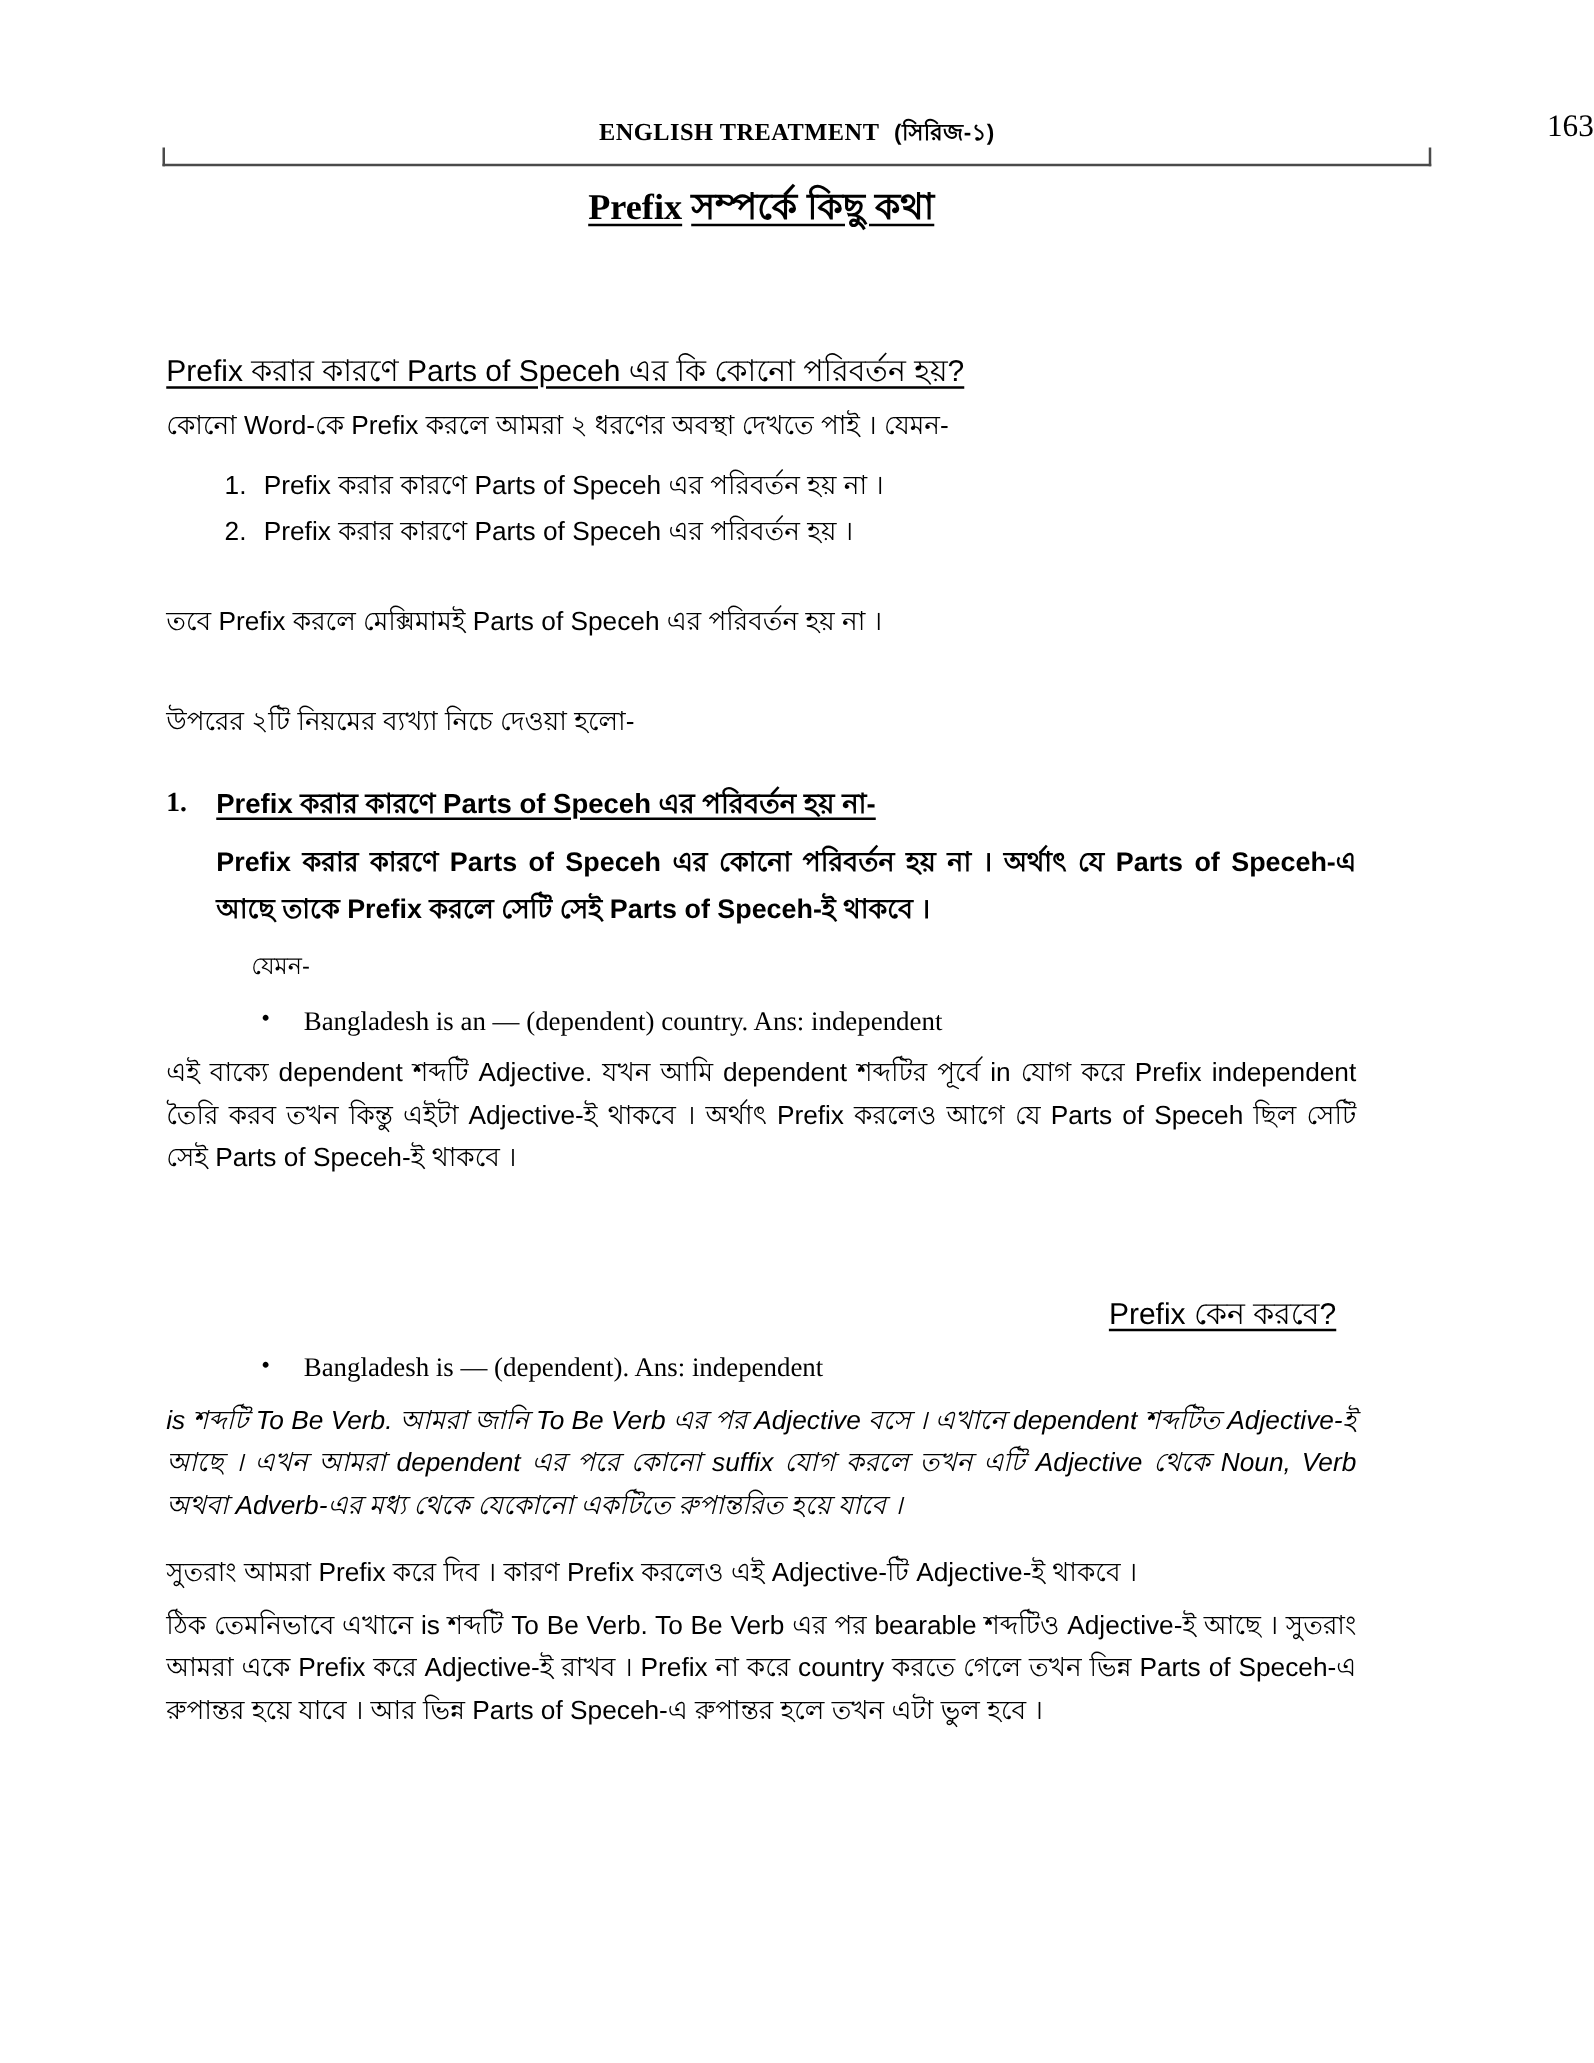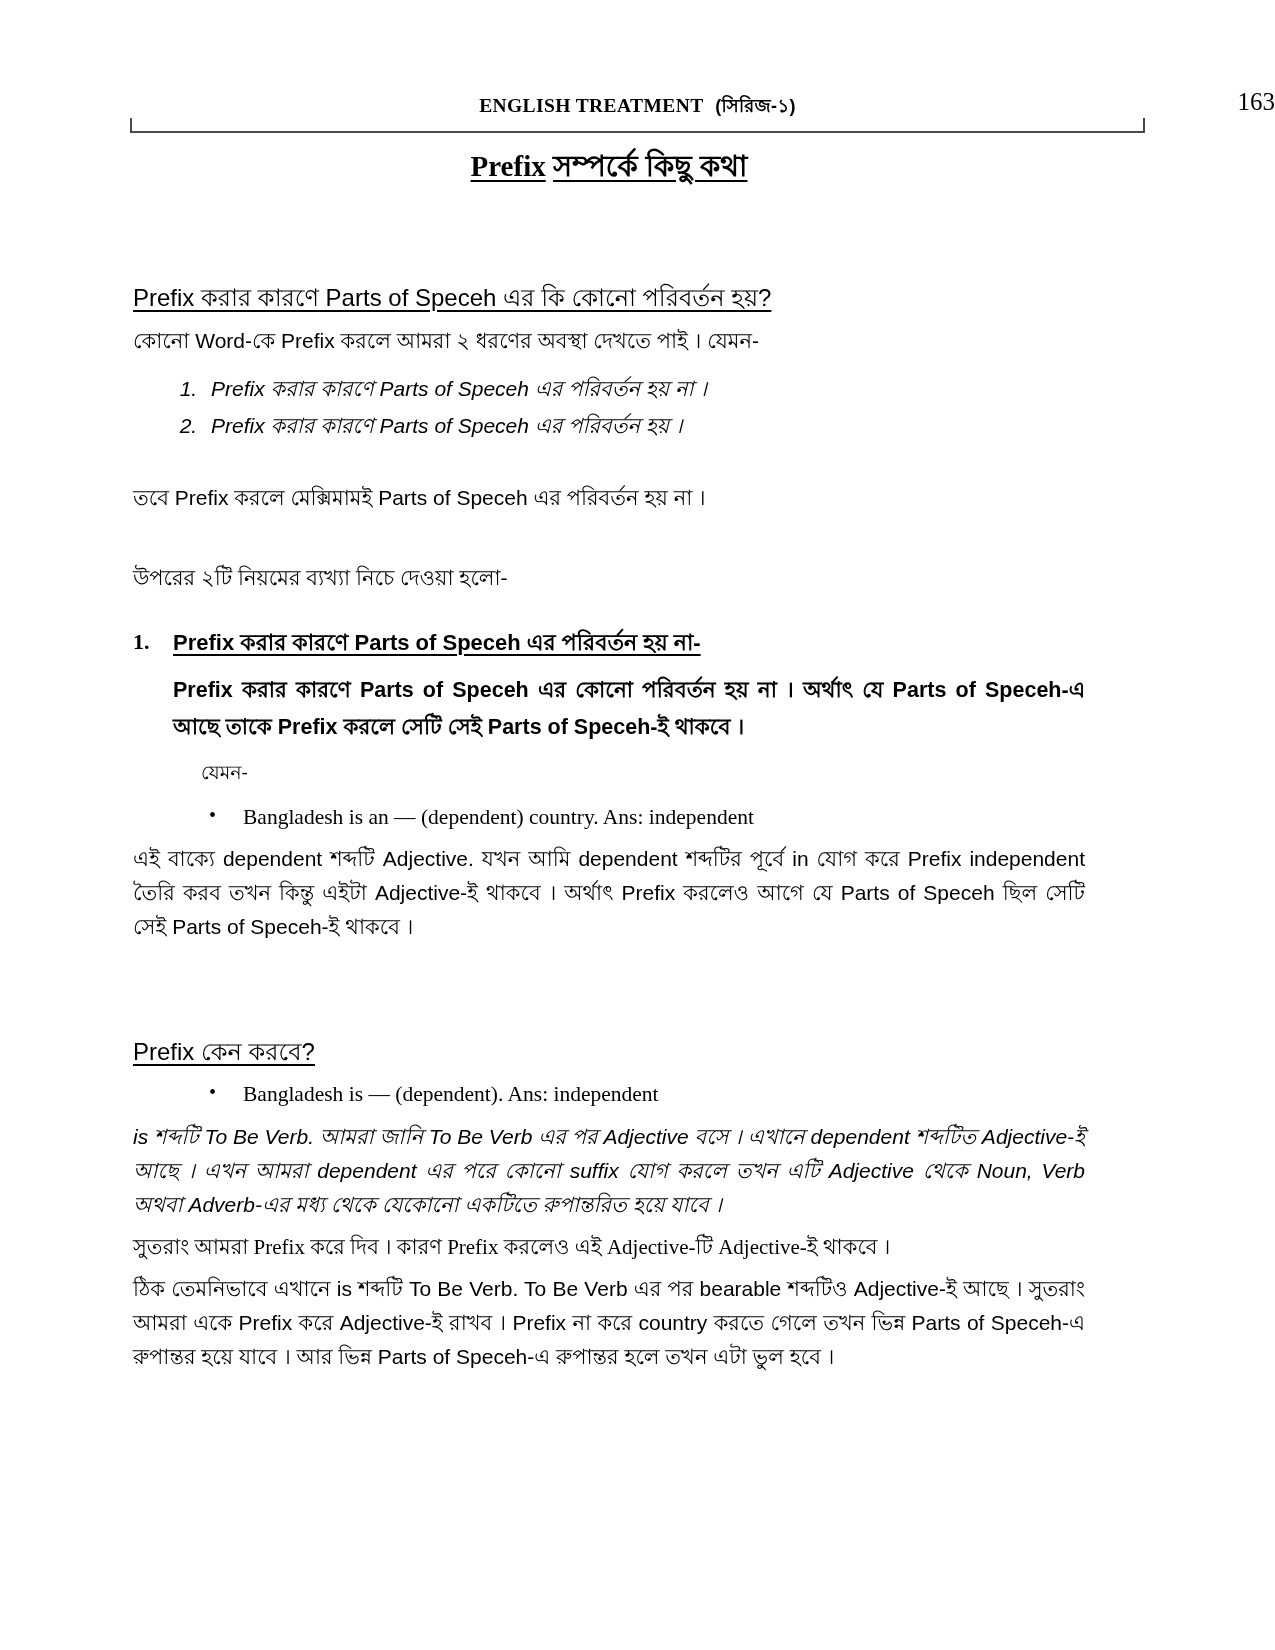--- a/index.html
+++ b/index.html
@@ -86,39 +86,39 @@
   h2.section {
     font-size: 24px;
     font-weight: normal;
     margin: 48px 16px 0 0;
     line-height: 1.3;
     display: inline-block;
     text-decoration: underline;
     text-underline-offset: 4px;
   }
   .section-wrap { margin-top: 50px; }
-  .section-wrap.tight { margin-top: 44px; }
+  .section-wrap.tight { margin-top: 44px; text-align: right; }
 
   p {
     margin: 0;
     font-size: 21px;
     line-height: 1.62;
     text-align: justify;
   }
   p.lead { margin-top: 11px; }
   p.gap { margin-top: 36px; }
   p.gap-lg { margin-top: 46px; }
 
   ol.rules {
     margin: 13px 0 0 0;
     padding-left: 70px;
     font-size: 21px;
     line-height: 1.75;
   }
-  ol.rules li { margin: 0; padding-left: 8px; font-style: italic; }
+  ol.rules li { margin: 0; padding-left: 8px; }
 
   ul.examples {
     margin: 10px 0 0 0;
     padding-left: 110px;
     font-size: 21.5px;
     line-height: 1.6;
     list-style: none;
   }
   ul.examples li {
     position: relative;
@@ -224,19 +224,19 @@
       <h2 class="section bn">Prefix কেন করবে?</h2>
     </div>
 
     <ul class="examples">
       <li class="en">Bangladesh is — (dependent). Ans: independent</li>
     </ul>
 
     <p class="bn" style="margin-top:8px;font-style:italic;">is শব্দটি To Be Verb. আমরা জানি To Be Verb এর পর Adjective বসে । এখানে dependent শব্দটিত Adjective-ই আছে । এখন আমরা dependent এর পরে কোনো suffix যোগ করলে তখন এটি Adjective থেকে Noun, Verb অথবা Adverb-এর মধ্য থেকে যেকোনো একটিতে রুপান্তরিত হয়ে যাবে ।</p>
 
 
-    <p class="bn" style="margin-top:8px;font-family:Liberation Serif, serif;">সুতরাং আমরা Prefix করে দিব । কারণ Prefix করলেও এই Adjective-টি Adjective-ই থাকবে ।</p>
+    <p class="bn" style="margin-top:20px;">সুতরাং আমরা Prefix করে দিব । কারণ Prefix করলেও এই Adjective-টি Adjective-ই থাকবে ।</p>
 
 
     <p class="bn" style="margin-top:8px;">ঠিক তেমনিভাবে এখানে is শব্দটি To Be Verb. To Be Verb এর পর bearable শব্দটিও Adjective-ই আছে । সুতরাং আমরা একে Prefix করে Adjective-ই রাখব । Prefix না করে country করতে গেলে তখন ভিন্ন Parts of Speceh-এ রুপান্তর হয়ে যাবে । আর ভিন্ন Parts of Speceh-এ রুপান্তর হলে তখন এটা ভুল হবে ।</p>
 
   </div>
 </div>
 
 </body></html>

